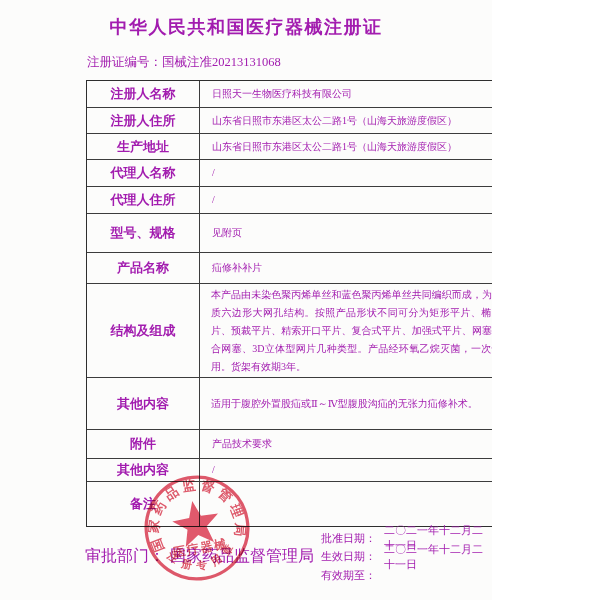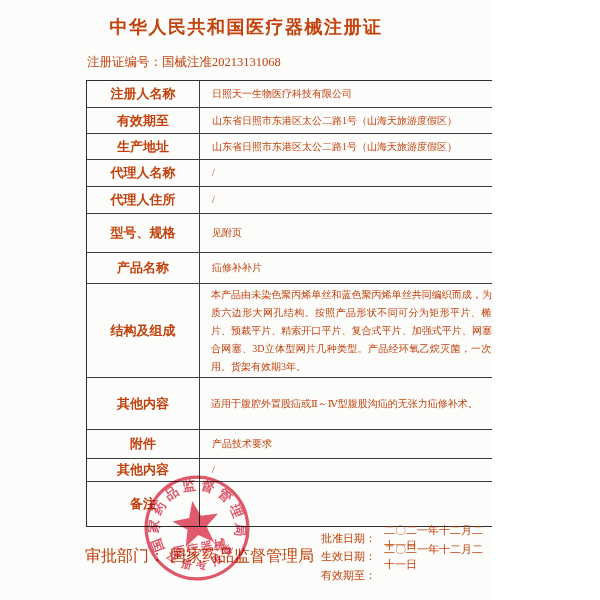--- a/index.html
+++ b/index.html
@@ -1,18 +1,18 @@
 <!DOCTYPE html>
 <html><head>
 <meta charset="utf-8">
 <style>
   html,body { margin:0; padding:0; background:#ffffff; }
   .page {
     position:relative; width:492px; height:600px; background:#fcfcfb;
-    font-family:"Liberation Serif","DejaVu Serif",serif; color:#c2410c; overflow:hidden;
+    font-family:"Liberation Serif","DejaVu Serif",serif; color:#a21caf; overflow:hidden;
   }
   .title {
     position:absolute; top:15px; left:0; width:100%; text-align:center;
     font-size:18px; font-weight:bold; letter-spacing:1.5px;
   }
   .certno { position:absolute; left:87px; top:54px; font-size:12.5px; }
   .regtable {
     position:absolute; left:86px; top:80px; width:431px;
     border:1.5px solid #2e2e2e; box-sizing:border-box;
   }
@@ -53,21 +53,21 @@
   <div class="certno">
     <span>注册证编号：</span><span>国械注准20213131068</span>
   </div>
 
   <div class="regtable">
     <div class="trow" style="height:27px">
       <div class="tlabel">注册人名称</div>
       <div class="tvalue">日照天一生物医疗科技有限公司</div>
     </div>
     <div class="trow" style="height:26px">
-      <div class="tlabel">有效期至</div>
+      <div class="tlabel">注册人住所</div>
       <div class="tvalue">山东省日照市东港区太公二路1号（山海天旅游度假区）</div>
     </div>
     <div class="trow" style="height:26px">
       <div class="tlabel">生产地址</div>
       <div class="tvalue">山东省日照市东港区太公二路1号（山海天旅游度假区）</div>
     </div>
     <div class="trow" style="height:27px">
       <div class="tlabel">代理人名称</div>
       <div class="tvalue">/</div>
     </div>

